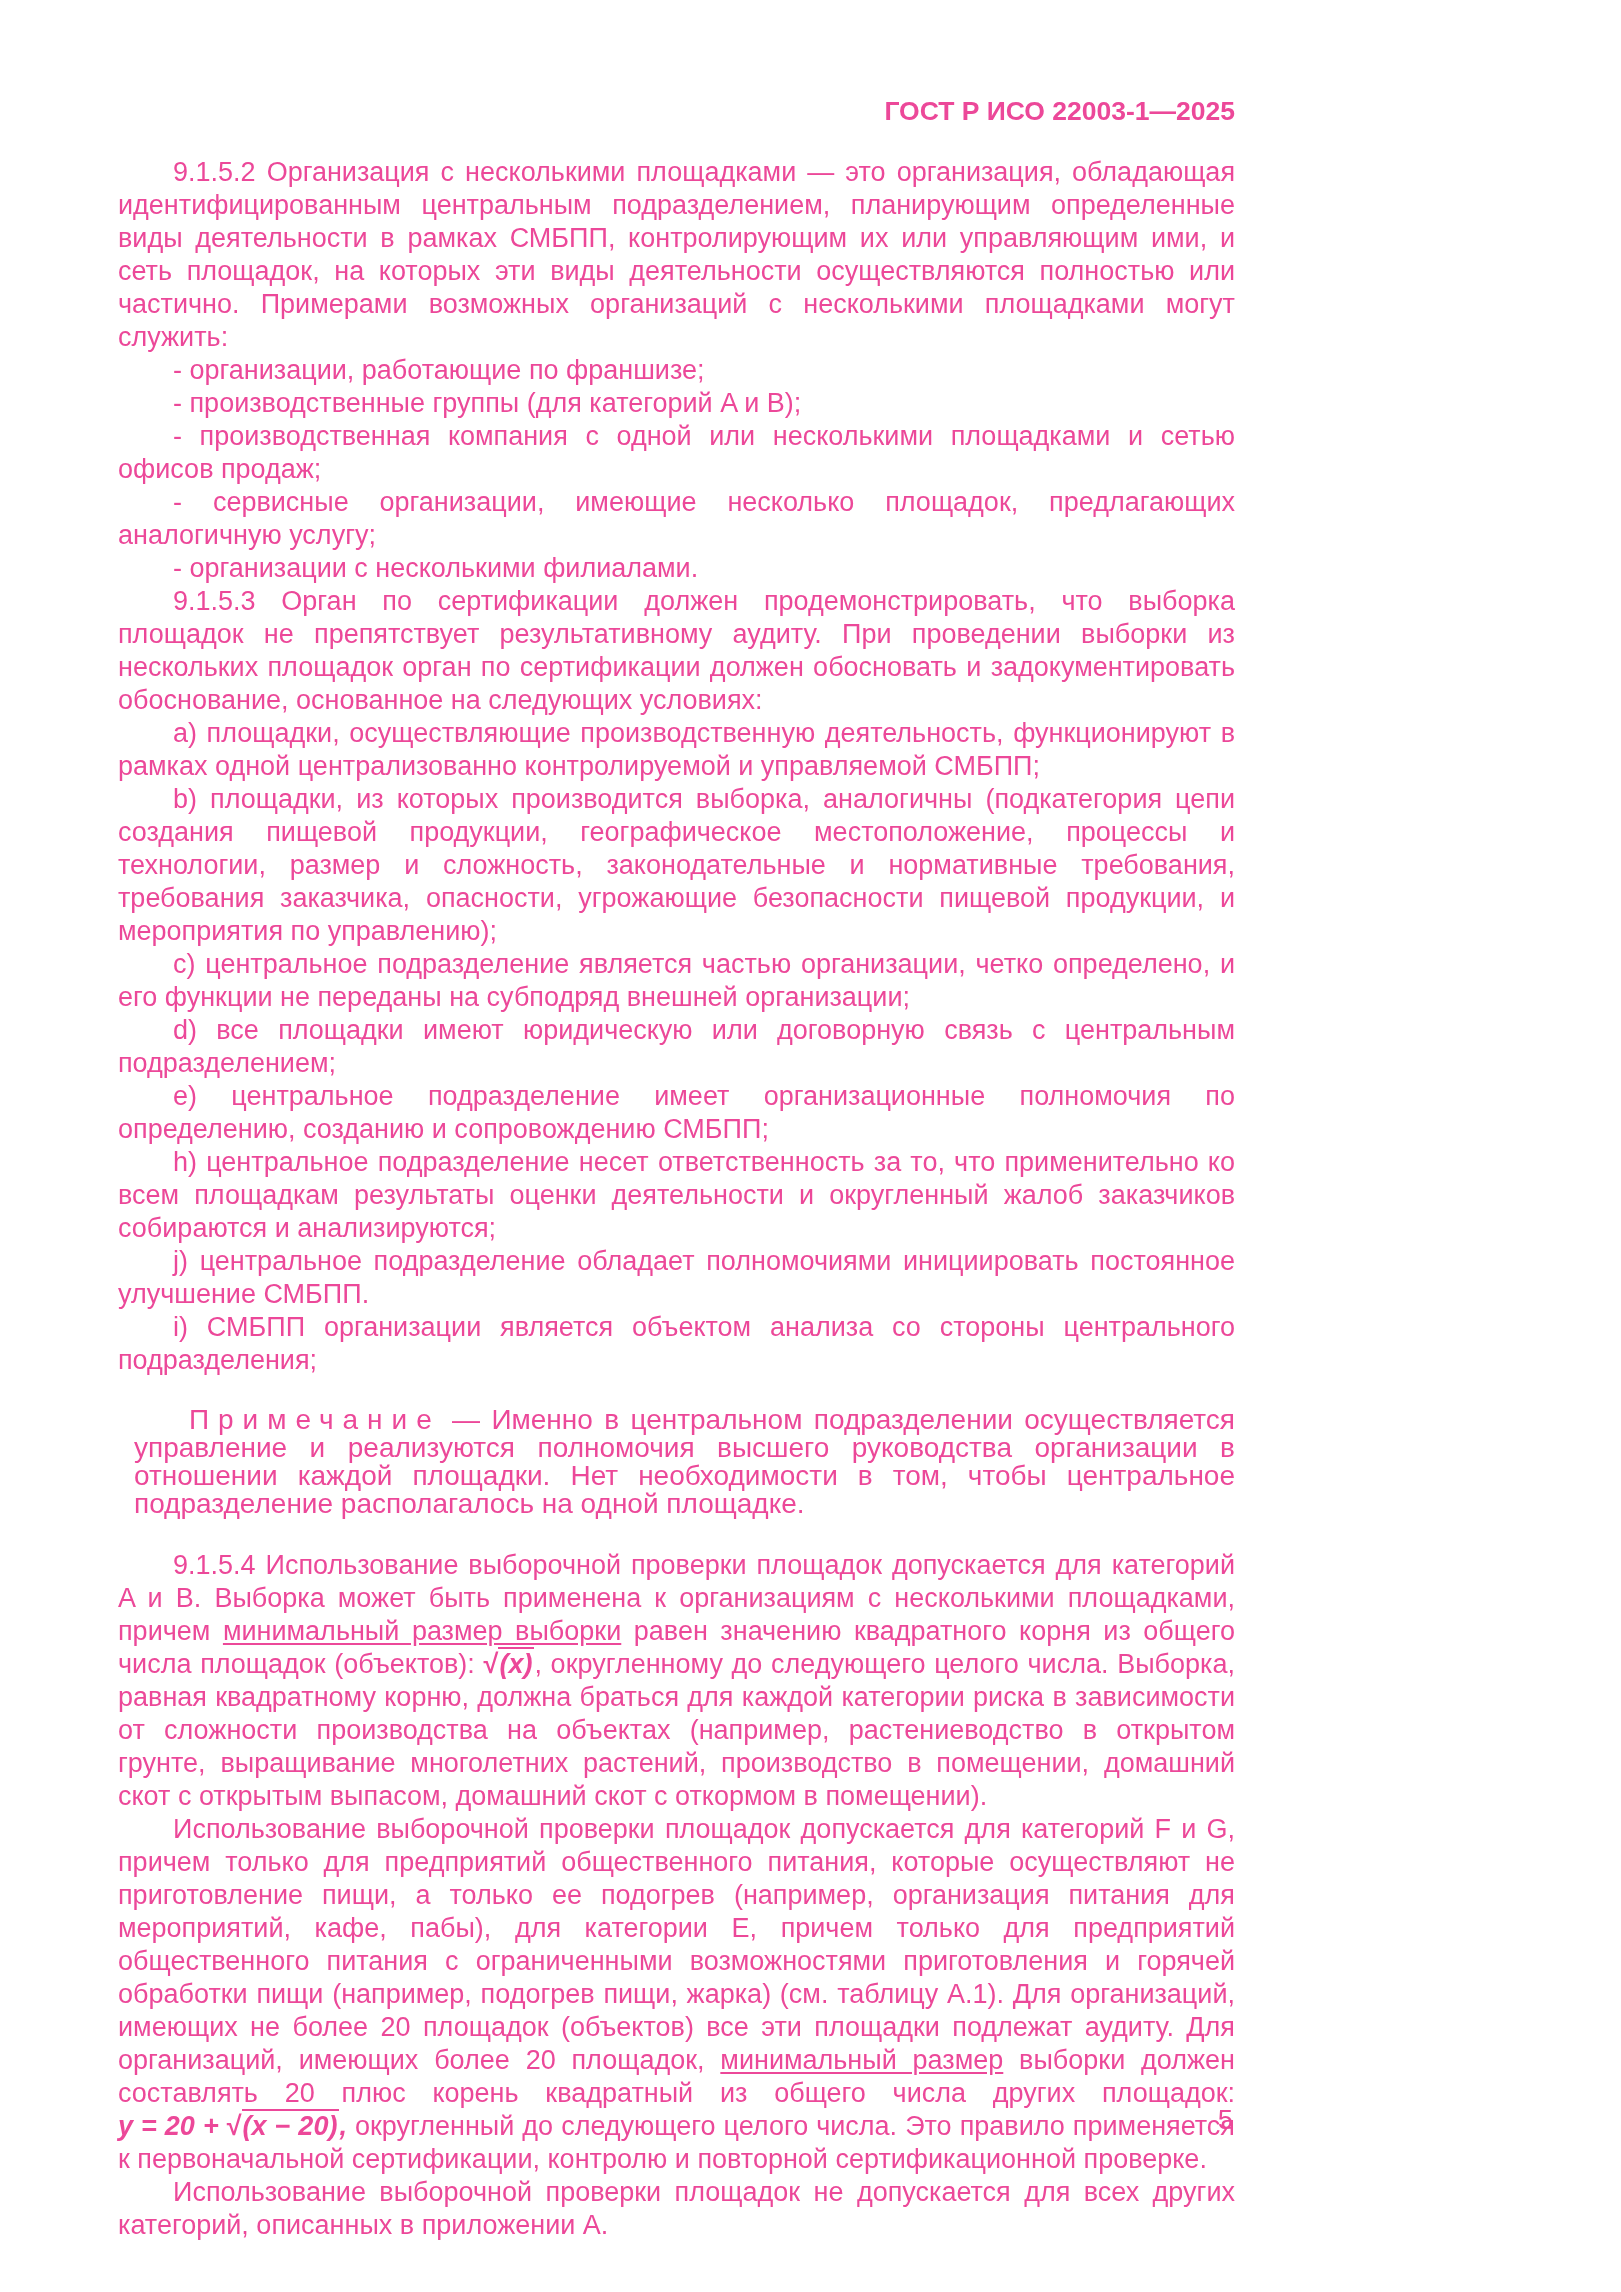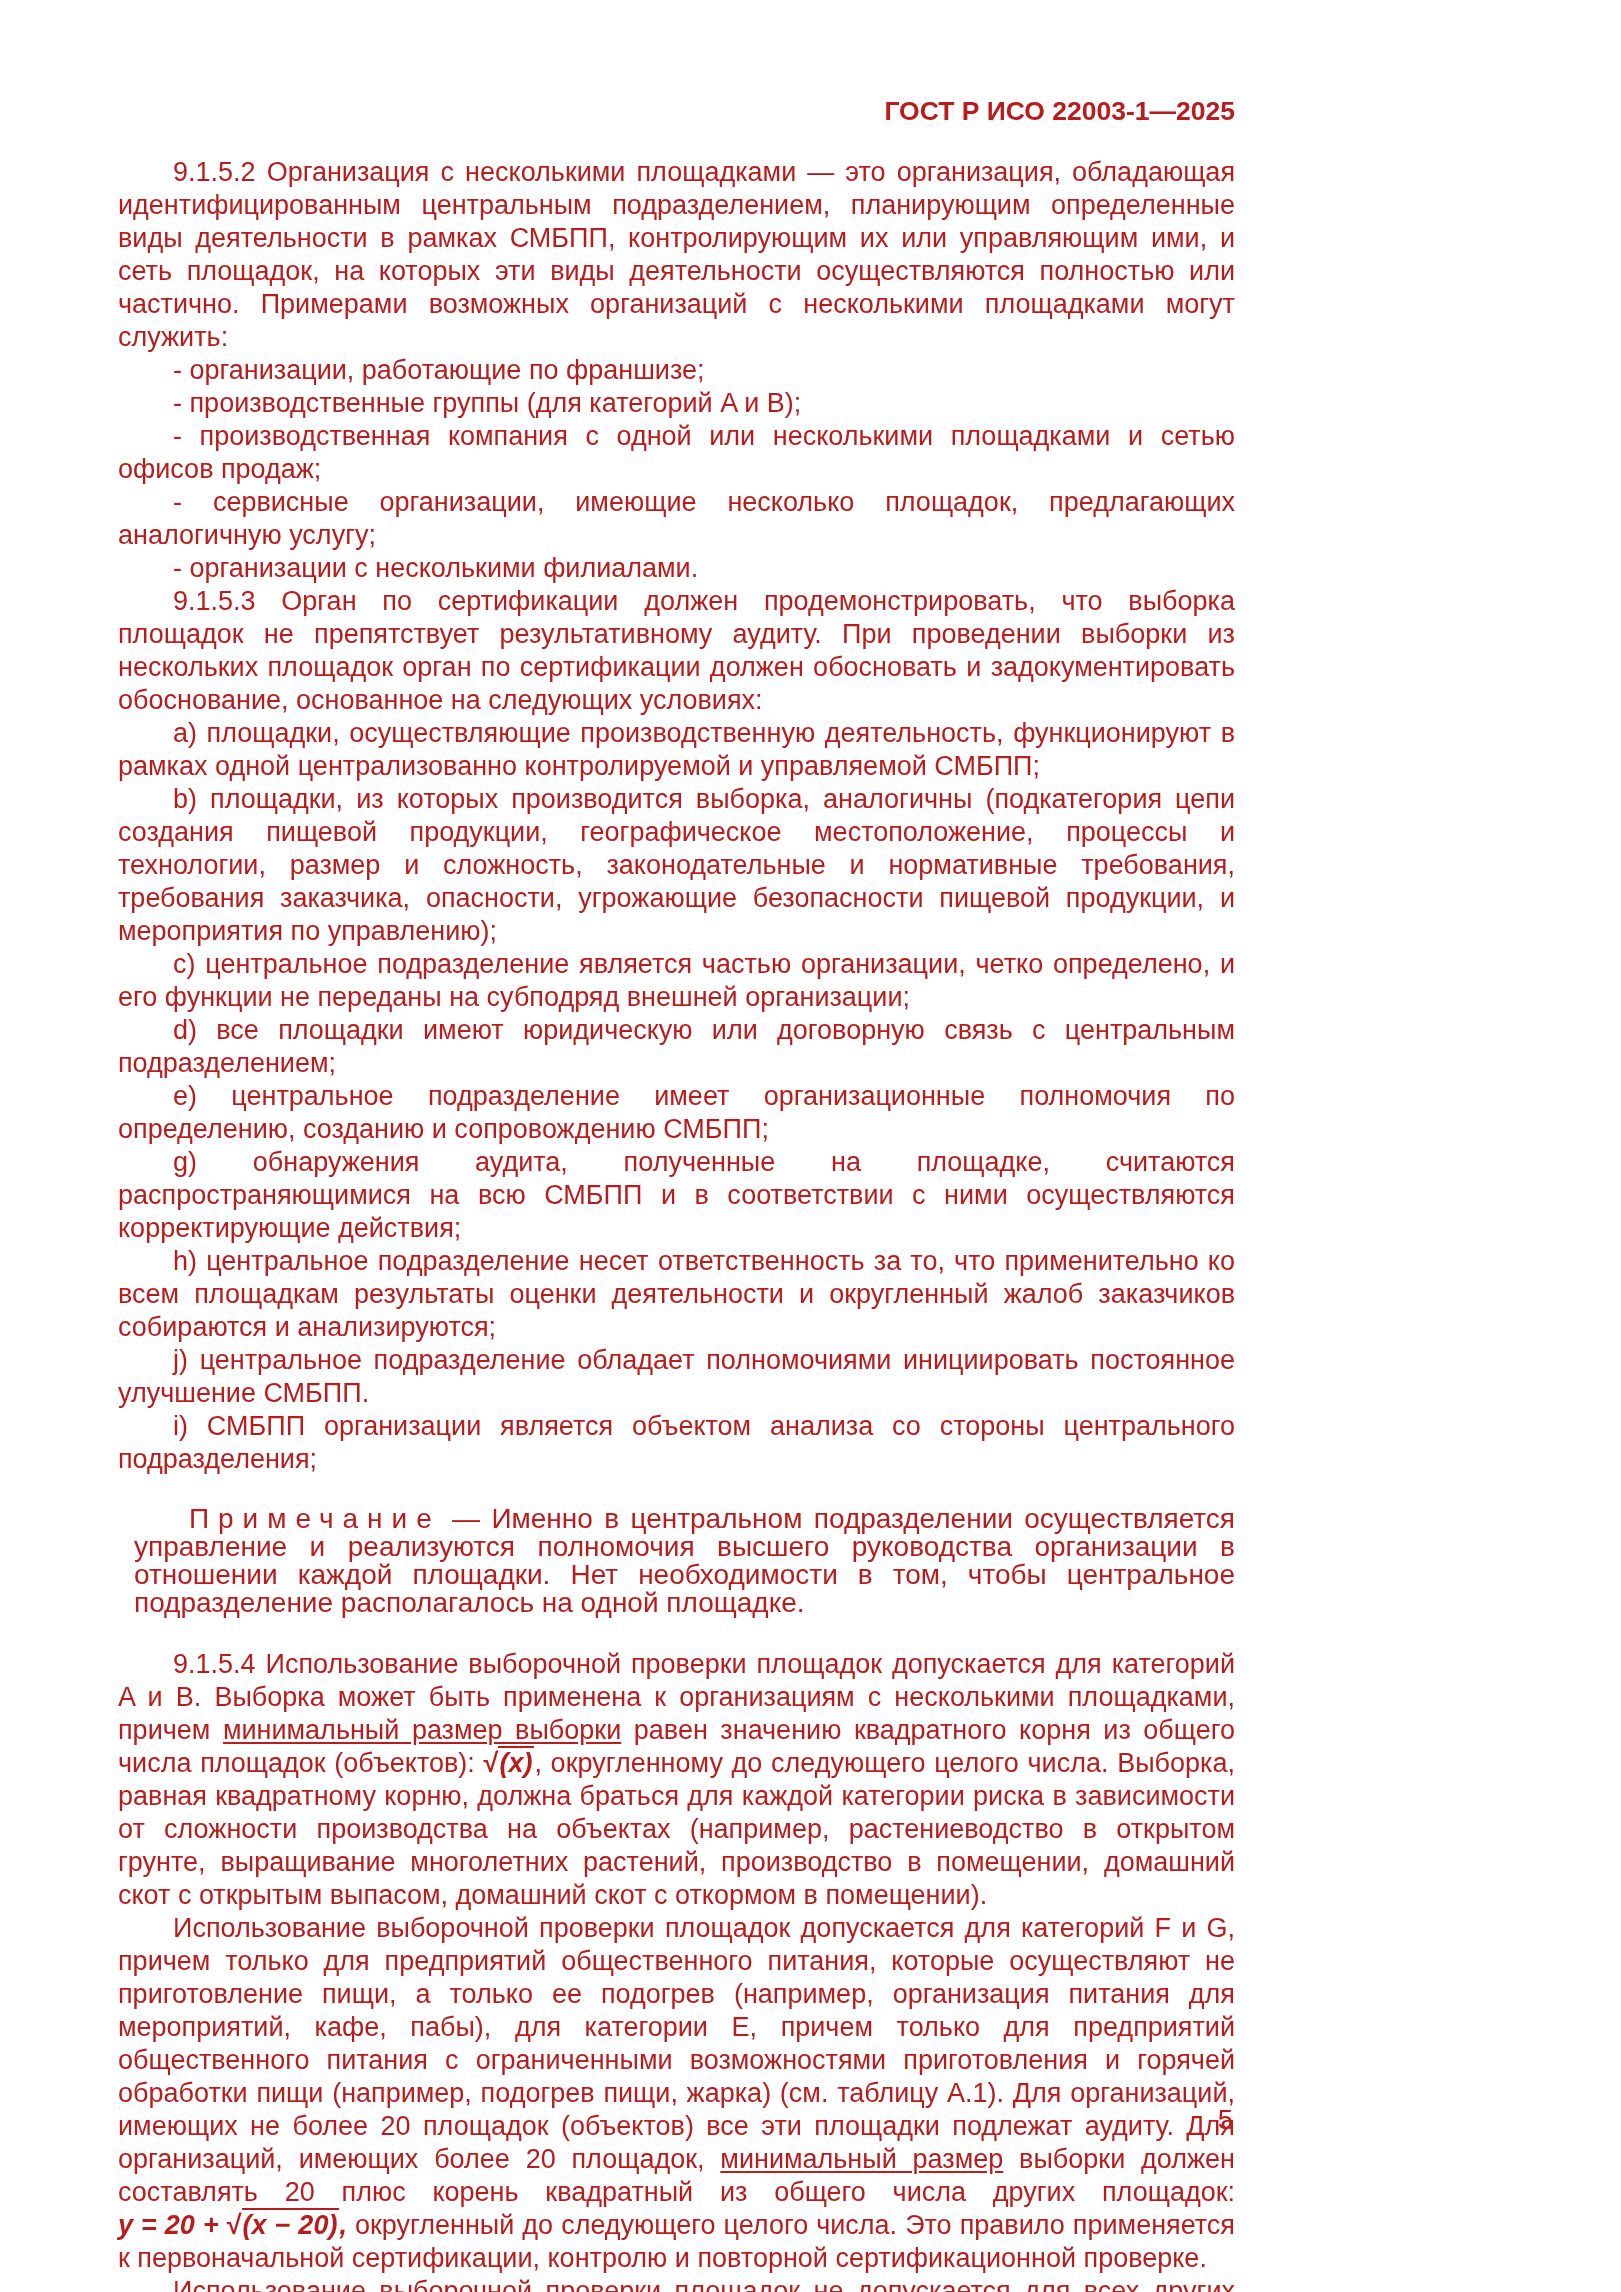--- a/index.html
+++ b/index.html
@@ -2,21 +2,21 @@
 <html lang="ru"><head>
 <meta charset="utf-8">
 <style>
   * { box-sizing: border-box; }
   html, body { margin: 0; padding: 0; background: #ffffff; }
   .page {
     position: relative;
     width: 1394px;
     height: 2293px;
     background: #ffffff;
-    color: #b91c1c;
+    color: #ec4899;
     font-family: "Liberation Sans", "DejaVu Sans", sans-serif;
     padding: 96px 159px 0 118px;
     overflow: hidden;
   }
   .running-header {
     text-align: right;
     font-weight: 700;
     font-size: 26.5px;
     line-height: 31px;
     margin-bottom: 29px;
@@ -77,21 +77,20 @@
     <p class="para">- организации с несколькими филиалами.</p>
 
 
     <p class="para">9.1.5.3 Орган по сертификации должен продемонстрировать, что выборка площадок не препятствует результативному аудиту. При проведении выборки из нескольких площадок орган по сертификации должен обосновать и задокументировать обоснование, основанное на следующих условиях:</p>
 
     <p class="para">a) площадки, осуществляющие производственную деятельность, функционируют в рамках одной централизованно контролируемой и управляемой СМБПП;</p>
     <p class="para">b) площадки, из которых производится выборка, аналогичны (подкатегория цепи создания пищевой продукции, географическое местоположение, процессы и технологии, размер и сложность, законодательные и нормативные требования, требования заказчика, опасности, угрожающие безопасности пищевой продукции, и мероприятия по управлению);</p>
     <p class="para">c) центральное подразделение является частью организации, четко определено, и его функции не переданы на субподряд внешней организации;</p>
     <p class="para">d) все площадки имеют юридическую или договорную связь с центральным подразделением;</p>
     <p class="para">e) центральное подразделение имеет организационные полномочия по определению, созданию и сопровождению СМБПП;</p>
-    <p class="para">g) обнаружения аудита, полученные на площадке, считаются распространяющимися на всю СМБПП и в соответствии с ними осуществляются корректирующие действия;</p>
     <p class="para">h) центральное подразделение несет ответственность за то, что применительно ко всем площадкам результаты оценки деятельности и округленный жалоб заказчиков собираются и анализируются;</p>
     <p class="para">j) центральное подразделение обладает полномочиями инициировать постоянное улучшение СМБПП.</p>
     <p class="para">i) СМБПП организации является объектом анализа со стороны центрального подразделения;</p>
 
     <p class="note-block"><span class="note-label">Примечание</span> <span>—</span> <span>Именно в центральном подразделении осуществляется управление и реализуются полномочия высшего руководства организации в отношении каждой площадки. Нет необходимости в том, чтобы центральное подразделение располагалось на одной площадке.</span></p>
 
     <p class="para"><span>9.1.5.4 Использование выборочной проверки площадок допускается для категорий A и B. Выборка может быть применена к организациям с несколькими площадками, причем </span><span class="underline">минимальный размер выборки</span><span> равен значению квадратного корня из общего числа площадок (объектов): </span><span class="formula"><span class="radical-sign">√</span><span class="radicand">(x)</span></span><span>, округленному до следующего целого числа. Выборка, равная квадратному корню, должна браться для каждой категории риска в зависимости от сложности производства на объектах (например, растениеводство в открытом грунте, выращивание многолетних растений, производство в помещении, домашний скот с открытым выпасом, домашний скот с откормом в помещении).</span></p>
 
     <p class="para"><span>Использование выборочной проверки площадок допускается для категорий F и G, причем только для предприятий общественного питания, которые осуществляют не приготовление пищи, а только ее подогрев (например, организация питания для мероприятий, кафе, пабы), для категории E, причем только для предприятий общественного питания с ограниченными возможностями приготовления и горячей обработки пищи (например, подогрев пищи, жарка) (см. таблицу А.1). Для организаций, имеющих не более 20 площадок (объектов) все эти площадки подлежат аудиту. Для организаций, имеющих более 20 площадок, </span><span class="underline">минимальный размер</span><span> выборки должен составлять 20 плюс корень квадратный из общего числа других площадок: </span><span class="formula"><span>y = 20 + </span><span class="radical-sign">√</span><span class="radicand">(x − 20)</span><span>,</span></span><span> округленный до следующего целого числа. Это правило применяется к первоначальной сертификации, контролю и повторной сертификационной проверке.</span></p>
 

